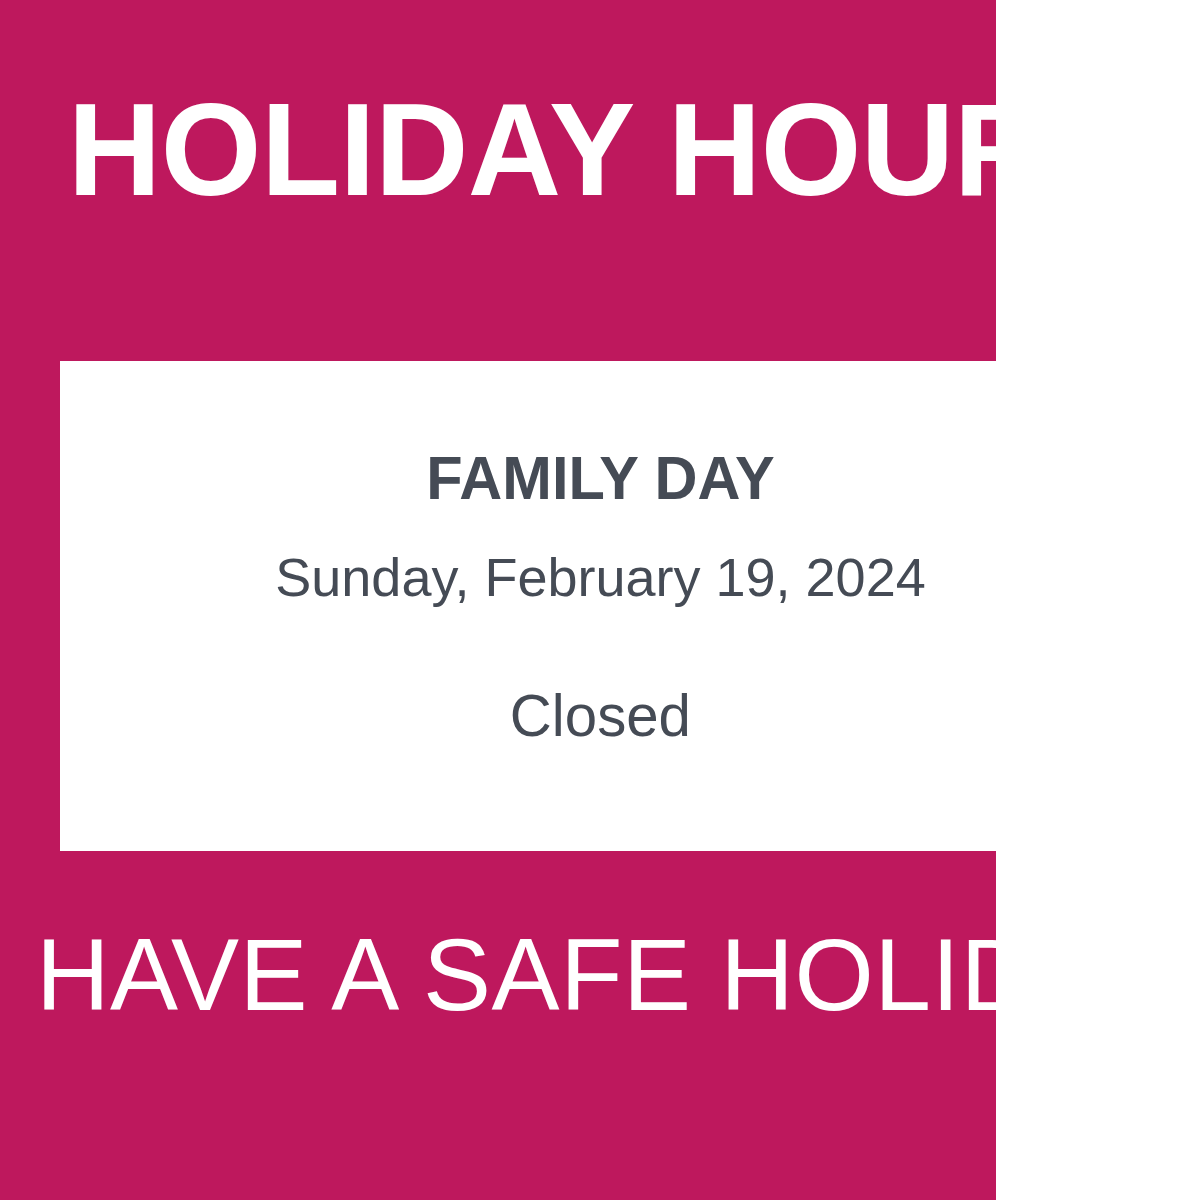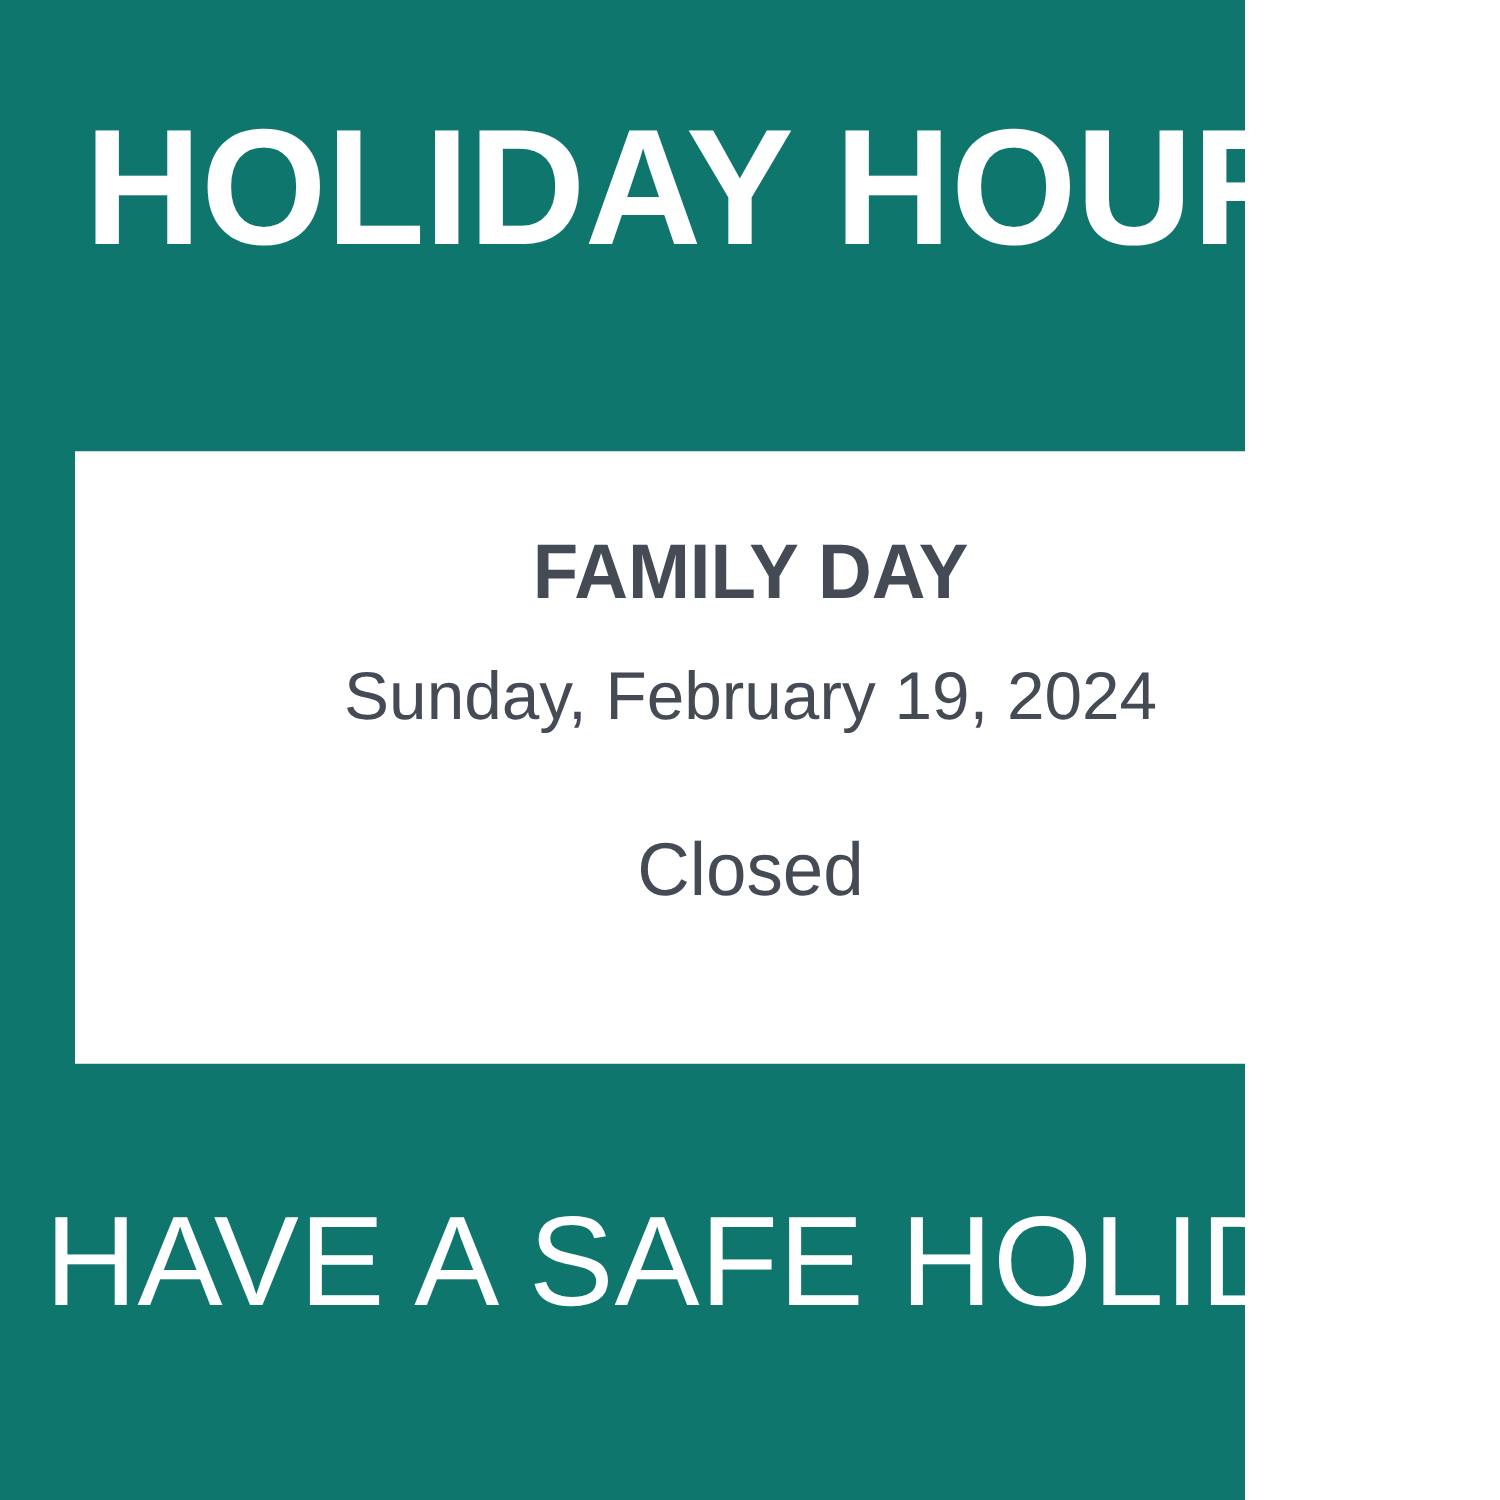--- a/index.html
+++ b/index.html
@@ -11,21 +11,21 @@
     width: 1200px;
     height: 1200px;
     overflow: hidden;
     font-family: "Liberation Sans", sans-serif;
   }
 
   #sign {
     position: relative;
     width: 996px;
     height: 1200px;
-    background: #0f766e;
+    background: #be185d;
     box-sizing: border-box;
   }
 
   
   #headline {
     position: absolute;
     left: 0;
     top: 0;
     width: 1200px;
     height: 300px;
@@ -53,21 +53,21 @@
     top: 361px;
     width: 1081px;
     height: 490px;
     background: #ffffff;
     border-radius: 0;
     display: flex;
     flex-direction: column;
     align-items: center;
     justify-content: flex-start;
     box-sizing: border-box;
-    padding-top: 66px;
+    padding-top: 86px;
   }
 
   #holiday-name {
     color: #454b55;
     font-family: "Liberation Sans", sans-serif;
     font-weight: bold;
     font-size: 62px;
     line-height: 1;
     letter-spacing: 0px;
     white-space: nowrap;
@@ -103,21 +103,21 @@
   }
 
   
   #footer {
     position: absolute;
     left: 0;
     top: 890px;
     width: 1200px;
     height: 170px;
     display: flex;
-    align-items: flex-end;
+    align-items: center;
     justify-content: center;
   }
 
   #footer-text {
     color: #ffffff;
     font-family: "Liberation Sans Narrow", "Liberation Sans", sans-serif;
     font-weight: normal;
     font-size: 102px;
     line-height: 1;
     letter-spacing: 0.5px;

